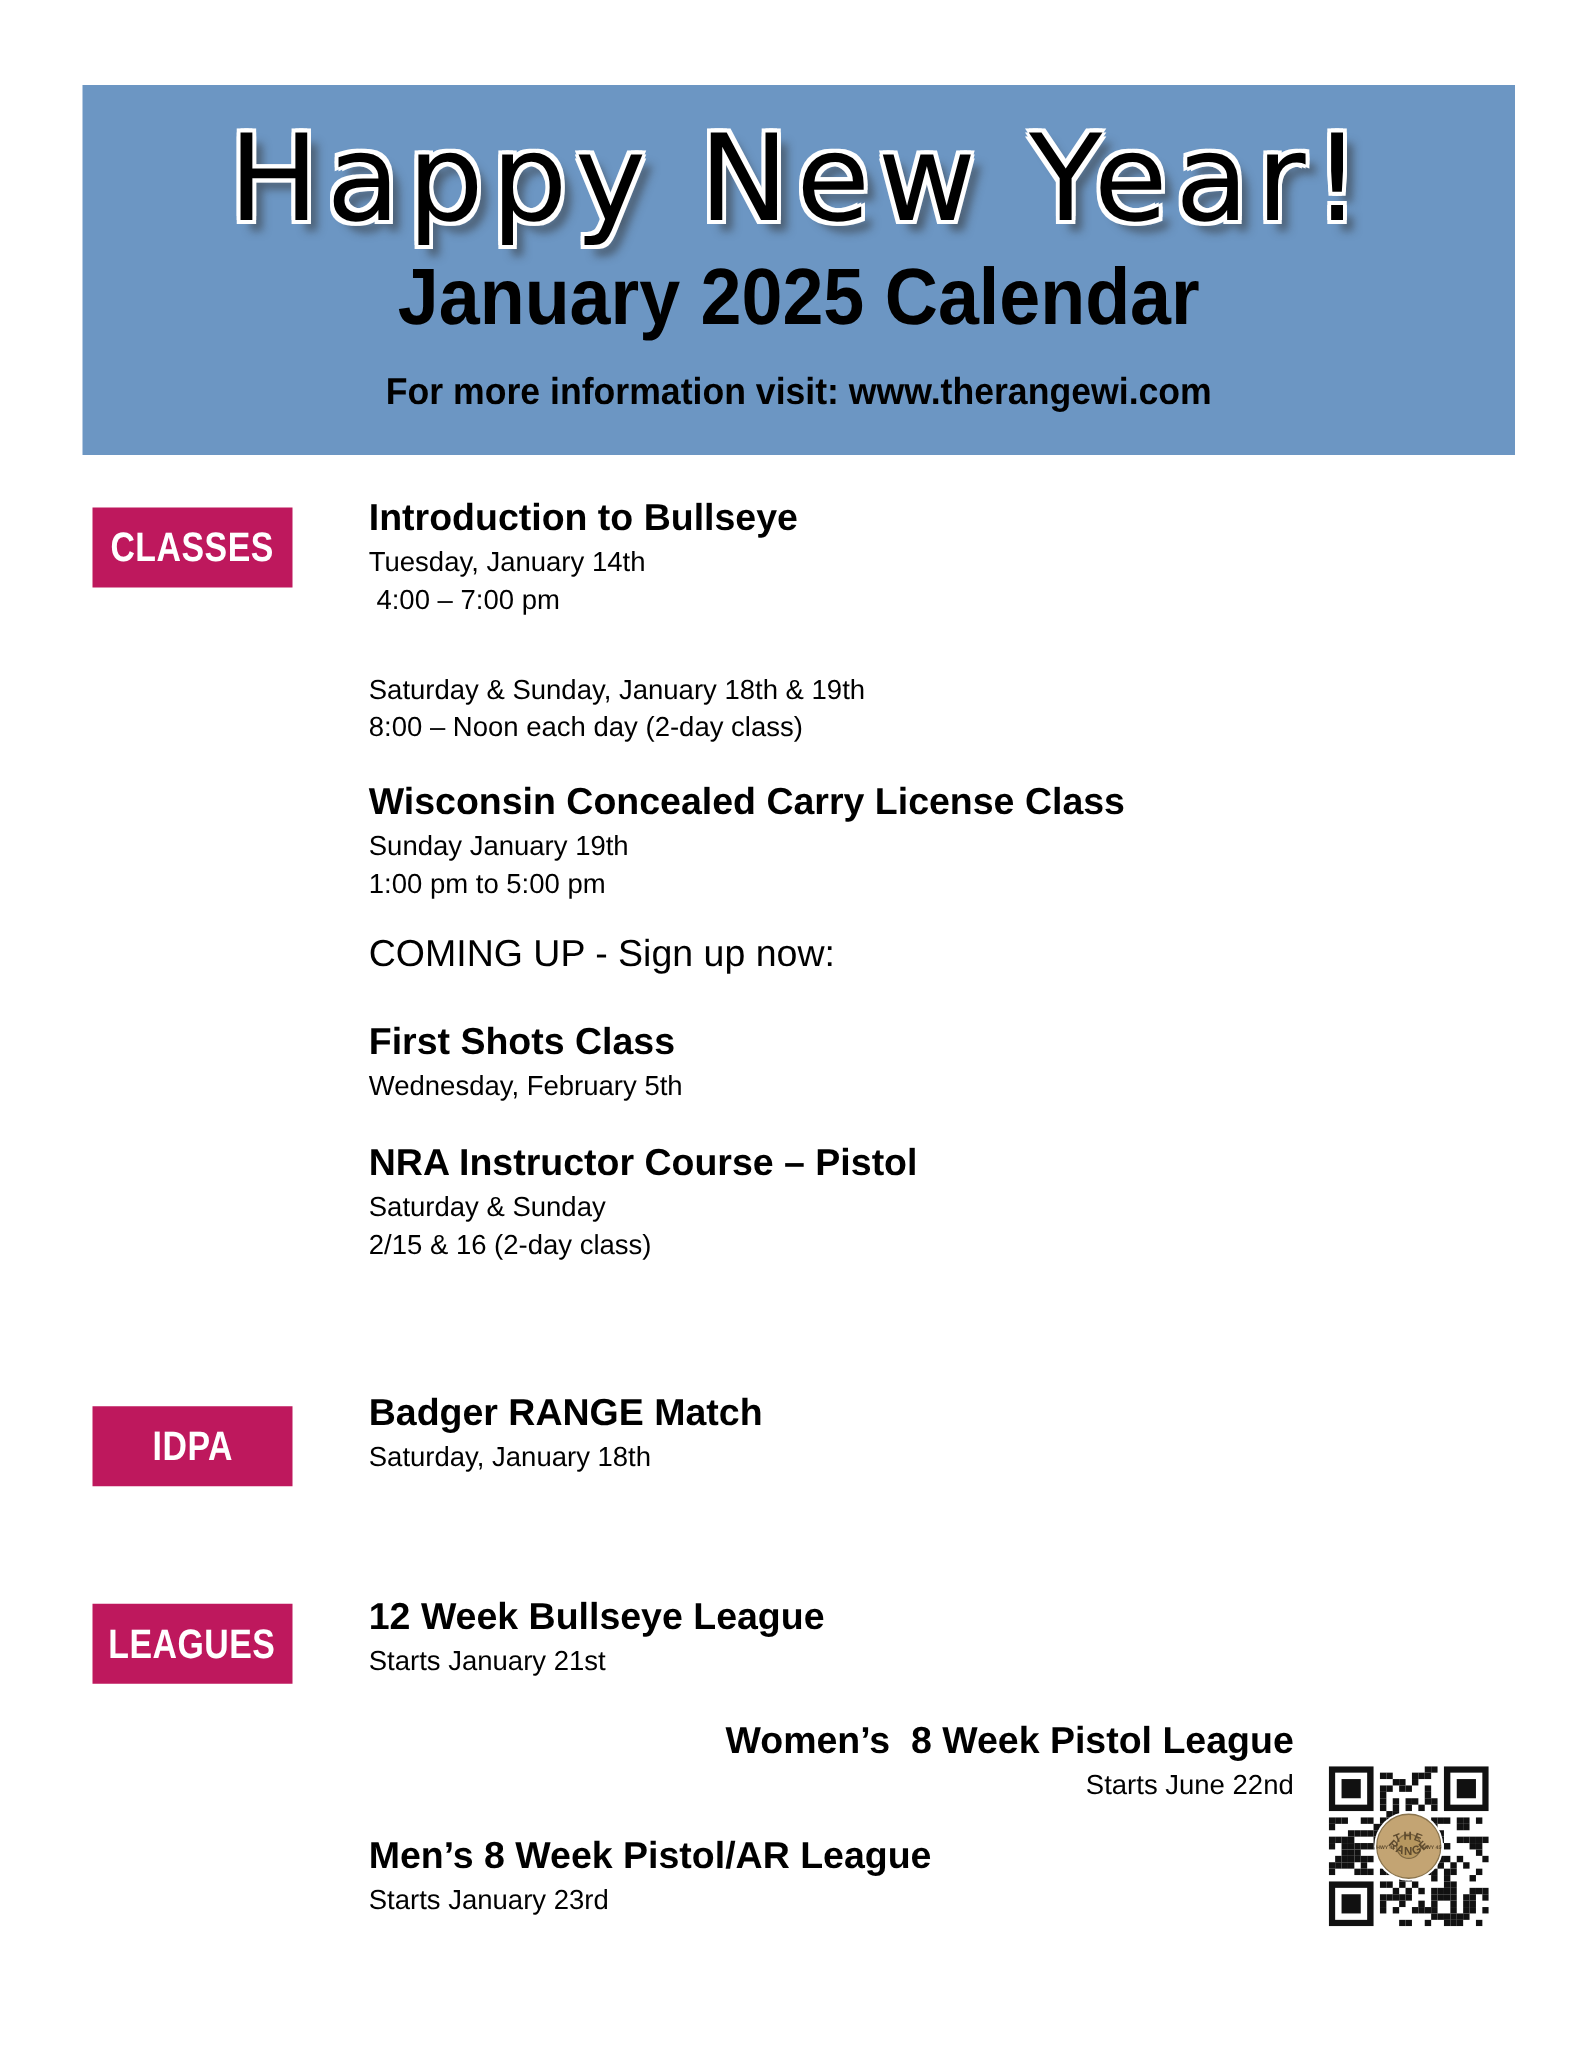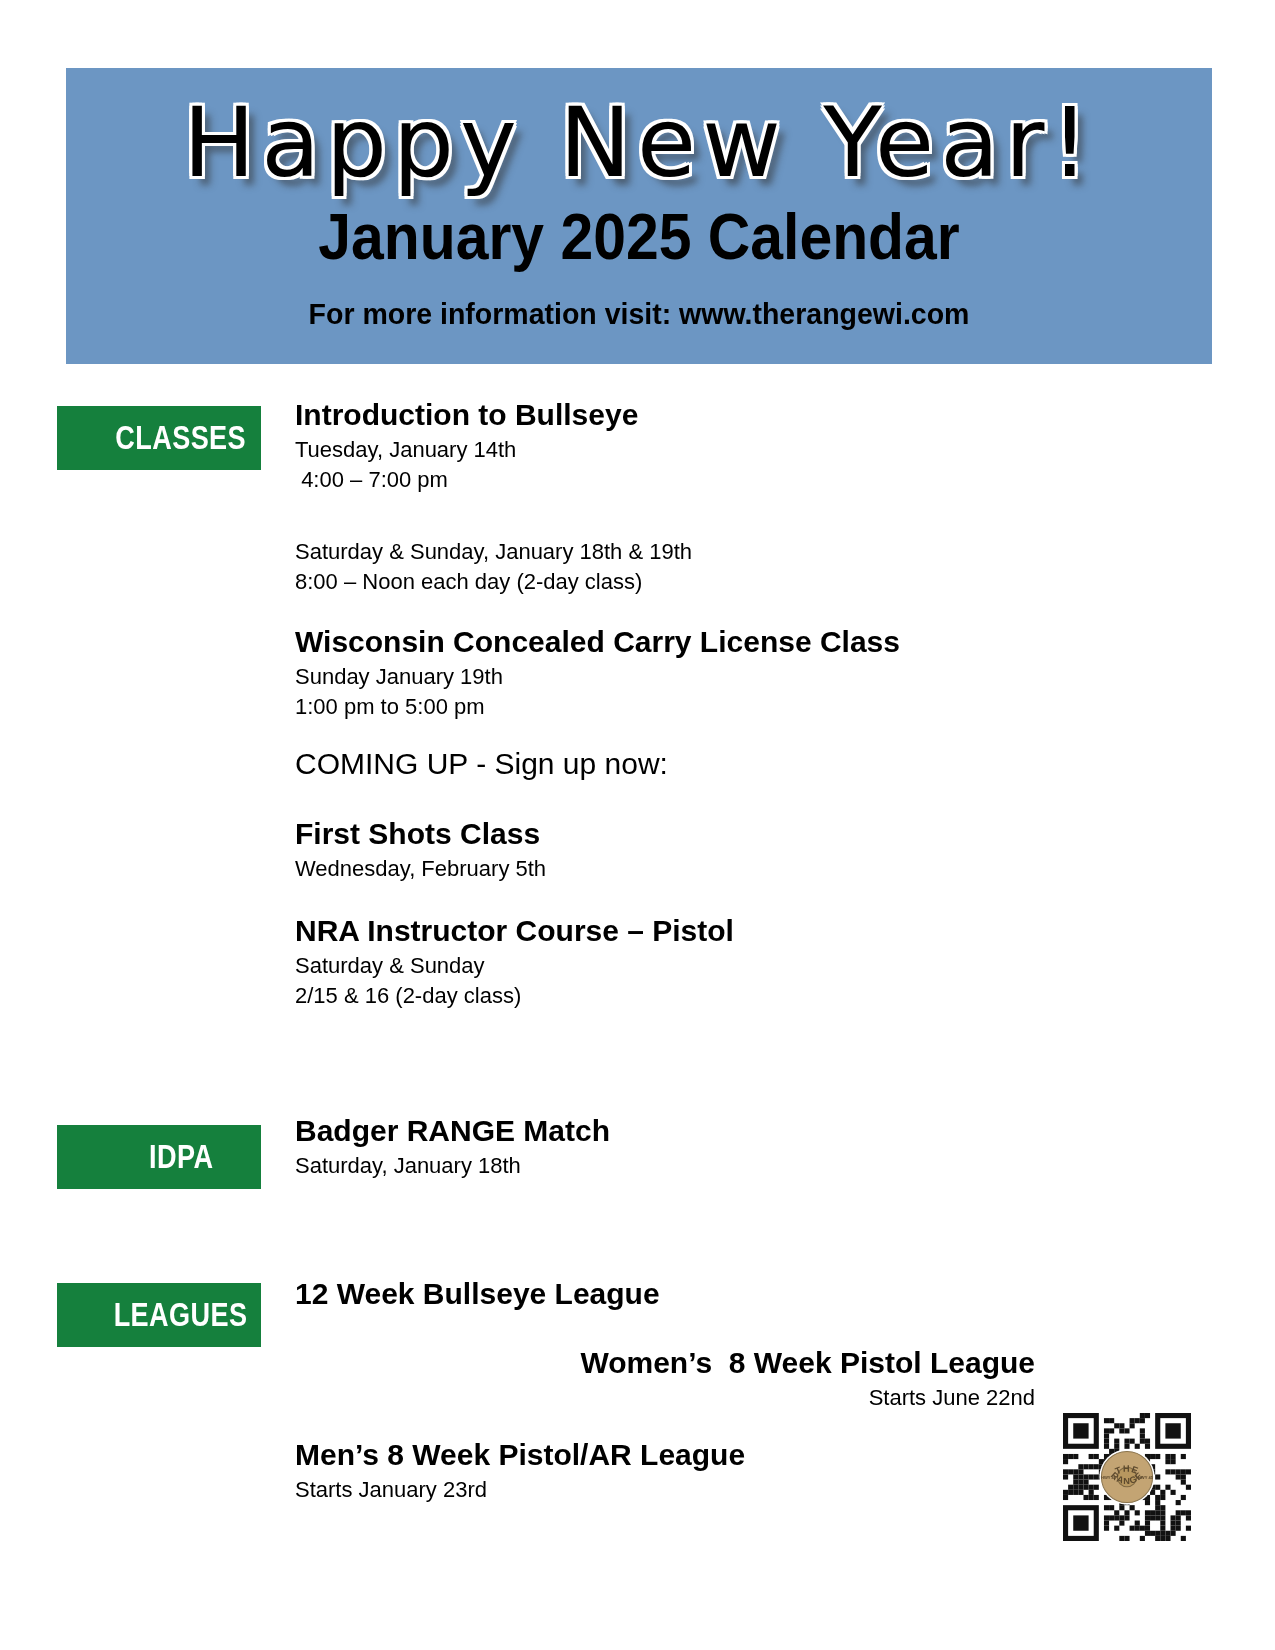--- a/index.html
+++ b/index.html
@@ -13,22 +13,22 @@
              font-size:96px;line-height:110px;letter-spacing:6px;color:#000000;
              text-shadow:-3px -3px 0 #fff,3px -3px 0 #fff,-3px 3px 0 #fff,3px 3px 0 #fff,
                          0 -3px 0 #fff,0 3px 0 #fff,-3px 0 0 #fff,3px 0 0 #fff,
                          8px 9px 7px rgba(50,50,50,.55);}
   .banner h2{margin:6px 0 0;font-size:64px;line-height:66px;font-weight:700;
              transform:scaleX(.92);transform-origin:center;}
   .banner h3{margin:24px 0 0;font-size:30px;line-height:40px;font-weight:700;
              transform:scaleX(.95);transform-origin:center;}
 
   
-  .badge{position:absolute;left:57px;width:160px;height:64px;background:#15803d;
-         display:flex;align-items:center;justify-content:center;padding-left:44px;}
+  .badge{position:absolute;left:74px;width:160px;height:64px;background:#be185d;
+         display:flex;align-items:center;justify-content:center;}
   .badge span{color:#fff;font-weight:700;font-size:33px;letter-spacing:.5px;
               transform:scaleX(.82);transform-origin:center;white-space:nowrap;}
   .badge.classes{top:406px;}
   .badge.idpa{top:1125px;}
   .badge.leagues{top:1283px;}
 
   
   .content{position:absolute;left:295px;width:740px;}
   .content.classes{top:395px;}
   .content.idpa{top:1111px;}
@@ -94,20 +94,21 @@
       <div class="event-detail">Saturday, January 18th</div>
     </div>
   </div>
 
   <div class="badge leagues">
     <span>LEAGUES</span>
   </div>
   <div class="content leagues">
     <div>
       <div class="event-title">12 Week Bullseye League</div>
+      <div class="event-detail">Starts January 21st</div>
     </div>
     <div class="gap21">
       <div class="event-title">Women’s  8 Week Pistol League</div>
       <div class="event-detail">Starts June 22nd</div>
     </div>
     <div class="gap22">
       <div class="event-title">Men’s 8 Week Pistol/AR League</div>
       <div class="event-detail">Starts January 23rd</div>
     </div>
   </div>

